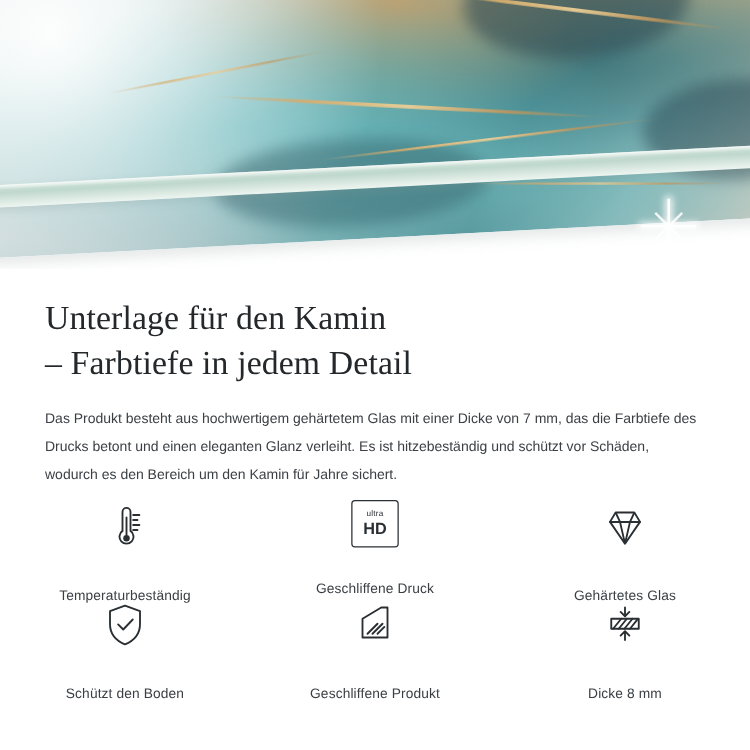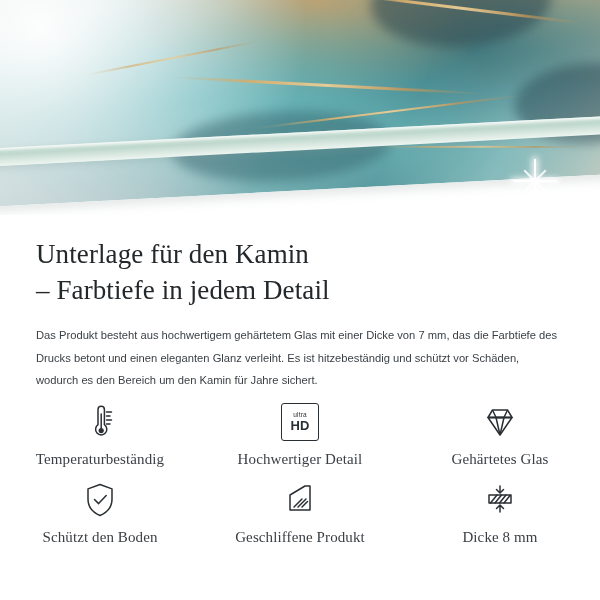--- a/index.html
+++ b/index.html
@@ -166,34 +166,34 @@
     display: grid;
     grid-template-columns: repeat(3, 1fr);
     grid-template-rows: 76px 76px;
     row-gap: 2px;
   }
   .feature {
     display: flex;
     flex-direction: column;
     justify-content: flex-start;
     padding-top: 8px;
+    gap: 20px;
   }
   .feature-icon {
     height: 44px;
     display: flex;
     align-items: center;
     justify-content: center;
   }
   .feature-label {
     margin-top: 7px;
-    font-size: 15px;
+    font-size: 11px;
     color: #3a3f44;
     text-align: center;
     letter-spacing: 0.1px;
-    font-family: Liberation Serif, serif;
   }
   .hd-badge {
     width: 36px;
     height: 36px;
     border: 1.6px solid #2a2f33;
     border-radius: 3px;
     display: flex;
     flex-direction: column;
     align-items: center;
     justify-content: center;
@@ -264,21 +264,21 @@
       <div class="feature-label">Temperaturbeständig</div>
     </div>
 
     <div class="feature">
       <div class="feature-icon">
         <div class="hd-badge">
           <span class="hd-top">ultra</span>
           <span class="hd-bot">HD</span>
         </div>
       </div>
-      <div class="feature-label">Hochwertiger Detail</div>
+      <div class="feature-label">Geschliffene Druck</div>
     </div>
 
     <div class="feature">
       <div class="feature-icon">
         <svg width="44" height="44" viewBox="0 0 44 44" fill="none" stroke="#2a2f33" stroke-width="1.5" stroke-linejoin="round">
           <path d="M10 17.5h24L22 35z"></path>
           <path d="M14.5 10h15l4.5 7.5H10z"></path>
           <path d="M10 17.5h24"></path>
           <path d="M14.5 10L18 17.5 22 35"></path>
           <path d="M29.5 10L26 17.5 22 35"></path>

